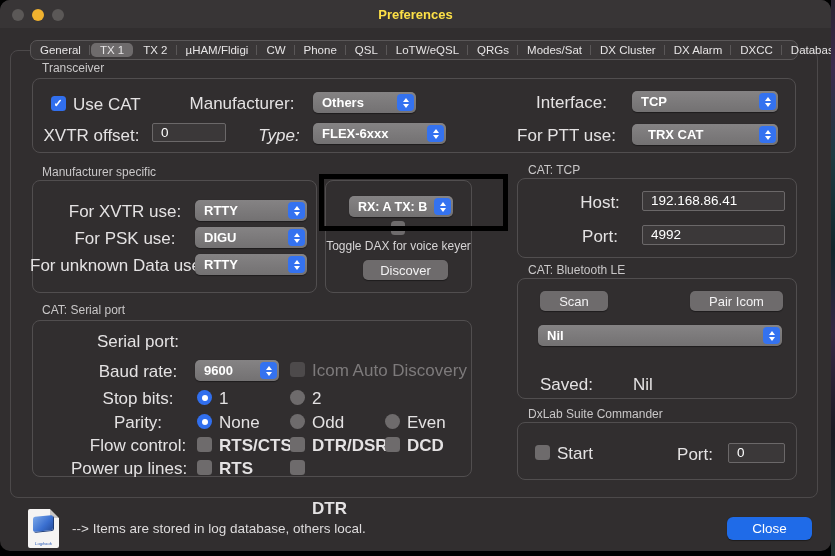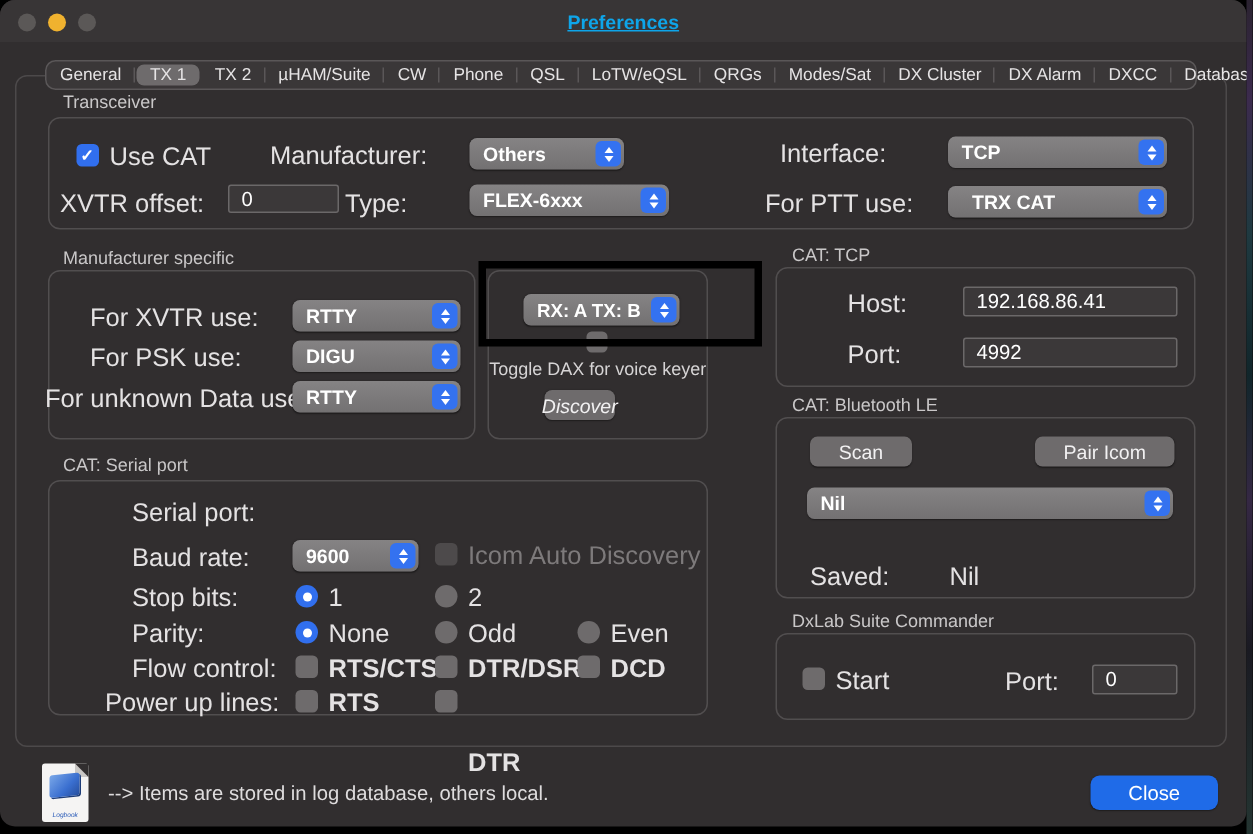--- a/index.html
+++ b/index.html
@@ -7,39 +7,39 @@
               font-family:"Liberation Sans", sans-serif; }
   #window { position:absolute; left:0; top:0; width:831px; height:551px;
             background:#312e2f; border-radius:10px; overflow:hidden; }
   #edge-strip { position:absolute; left:831px; top:0; width:4px; height:556px;
      background:linear-gradient(#2b2331 0%,#3c2b4e 12%,#1f3a41 28%,#11262b 45%,#352844 60%,#1a1a22 78%,#243532 100%); }
 
   
   #titlebar { position:absolute; left:0; top:0; width:100%; height:28px; background:#383536; }
   .tl { position:absolute; top:9px; width:12px; height:12px; border-radius:50%; }
   #titlebar .title { position:absolute; left:0; right:0; top:7px; text-align:center;
-     color:#0ea5e9; font-size:13px; font-weight:bold;text-decoration:underline; }
+     color:#fde047; font-size:13px; font-weight:bold; }
 
   
   #tabbar { position:absolute; left:30px; top:40px; width:768px; height:20px;
      border:1px solid #5a5758; border-radius:7px; display:flex; background:#3a3738; z-index:5; }
   .tab { flex:1 1 auto; display:flex; align-items:center; justify-content:center;
      color:#e6e4e5; font-size:11.5px; white-space:nowrap; padding:0 9px; position:relative; }
   .tab:not(:last-child)::after { content:""; position:absolute; right:0; top:4px; bottom:4px;
      width:1px; background:#5a5758; }
   .tab.sel { background:#6e6b6c; border-radius:5px; margin:2px 1px; }
   .tab.sel::after { display:none; }
 
   
   #bigbox { position:absolute; left:10px; top:50px; width:808px; height:448px;
      border:1px solid #4c494a; border-radius:8px; }
   .gbox { position:absolute; border:1px solid #514e4f; border-radius:8px; }
   .seclbl { position:absolute; color:#c9c7c8; font-size:12px; line-height:13px; }
   .lbl { position:absolute; color:#e4e2e3; font-size:17px; line-height:15px; white-space:nowrap; }
-  .lbl.r { text-align:left; }
+  .lbl.r { text-align:center; }
   .lbl.dim { color:#7d7a7b; }
 
   
   .dd { position:absolute; background:linear-gradient(#858384,#737172); border-radius:5px;
      display:flex; align-items:center; color:#ffffff; font-size:13px; font-weight:bold;
      padding-left:9px; box-shadow:0 0.5px 1px rgba(0,0,0,.4); }
   .dd .ddv { flex:1; white-space:nowrap; overflow:hidden; padding-right:20px; }
   .dd .step { position:absolute; right:2px; top:2px; bottom:2px; width:17px; background:#3472f0;
      border-radius:4px; display:flex; flex-direction:column; align-items:center; justify-content:center; gap:2px; }
   .tri-up { width:0; height:0; border-left:3.5px solid transparent; border-right:3.5px solid transparent;
@@ -91,21 +91,21 @@
     <span class="tl" style="left:12px; background:#5b5857;"></span>
     <span class="tl" style="left:32px; background:#f0b22f;"></span>
     <span class="tl" style="left:52px; background:#5b5857;"></span>
     <div class="title">Preferences</div>
   </div>
 
   <div id="tabbar">
     <span class="tab">General</span>
     <span class="tab sel">TX 1</span>
     <span class="tab">TX 2</span>
-    <span class="tab">µHAM/Suite</span>
+    <span class="tab">µHAM/Fldigi</span>
     <span class="tab">CW</span>
     <span class="tab">Phone</span>
     <span class="tab">QSL</span>
     <span class="tab">LoTW/eQSL</span>
     <span class="tab">QRGs</span>
     <span class="tab">Modes/Sat</span>
     <span class="tab">DX Cluster</span>
     <span class="tab">DX Alarm</span>
     <span class="tab">DXCC</span>
     <span class="tab">Databases</span>
@@ -134,21 +134,21 @@
     <span class="ddv">TCP</span>
     <span class="step">
         <i class="tri-up"></i>
         <i class="tri-dn"></i>
       </span>
   </div>
 
   <div class="lbl r" style="left:40px; top:128px; width:103px;">XVTR offset:</div>
   <div class="tfield" style="left:152px; top:123px; width:74px; height:19px;">0</div>
 
-  <div class="lbl r" style="left:230px; top:128px; width:74px;">Type:</div>
+  <div class="lbl r" style="left:242px; top:128px; width:74px;font-style:italic;">Type:</div>
   <div class="dd" style="left:313px; top:123px; width:133px; height:21px;justify-content:flex-end;">
     <span class="ddv">FLEX-6xxx</span>
     <span class="step">
         <i class="tri-up"></i>
         <i class="tri-dn"></i>
       </span>
   </div>
 
   <div class="lbl r" style="left:510px; top:128px; width:113px;">For PTT use:</div>
   <div class="dd" style="left:632px; top:124px; width:146px; height:21px;padding-left:16px;">
@@ -192,21 +192,21 @@
   <div class="gbox" style="left:325px; top:180px; width:147px; height:113px;"></div>
   <div class="dd" style="left:349px; top:196px; width:104px; height:21px;">
     <span class="ddv" style="font-size:12.5px;">RX: A TX: B</span>
     <span class="step">
         <i class="tri-up"></i>
         <i class="tri-dn"></i>
       </span>
   </div>
   <span class="cb" style="left:391px; top:221px; width:14px; height:14px;"></span>
   <div class="lbl" style="left:325px; top:239px; width:147px; text-align:center; font-size:12px; color:#d6d4d5;">Toggle DAX for voice keyer</div>
-  <div class="btn" style="left:363px; top:260px; width:47px; height:20px;font-style:italic;">Discover</div>
+  <div class="btn" style="left:363px; top:260px; width:85px; height:20px;">Discover</div>
 
   <div id="annotation-rect"></div>
 
   <div class="seclbl" style="left:528px; top:164px;">CAT: TCP</div>
   <div class="gbox" style="left:517px; top:178px; width:280px; height:80px;"></div>
   <div class="lbl r" style="left:565px; top:195px; width:70px;">Host:</div>
   <div class="tfield" style="left:642px; top:191px; width:143px; height:20px;">192.168.86.41</div>
   <div class="lbl r" style="left:565px; top:229px; width:70px;">Port:</div>
   <div class="tfield" style="left:642px; top:225px; width:143px; height:20px;">4992</div>
 

